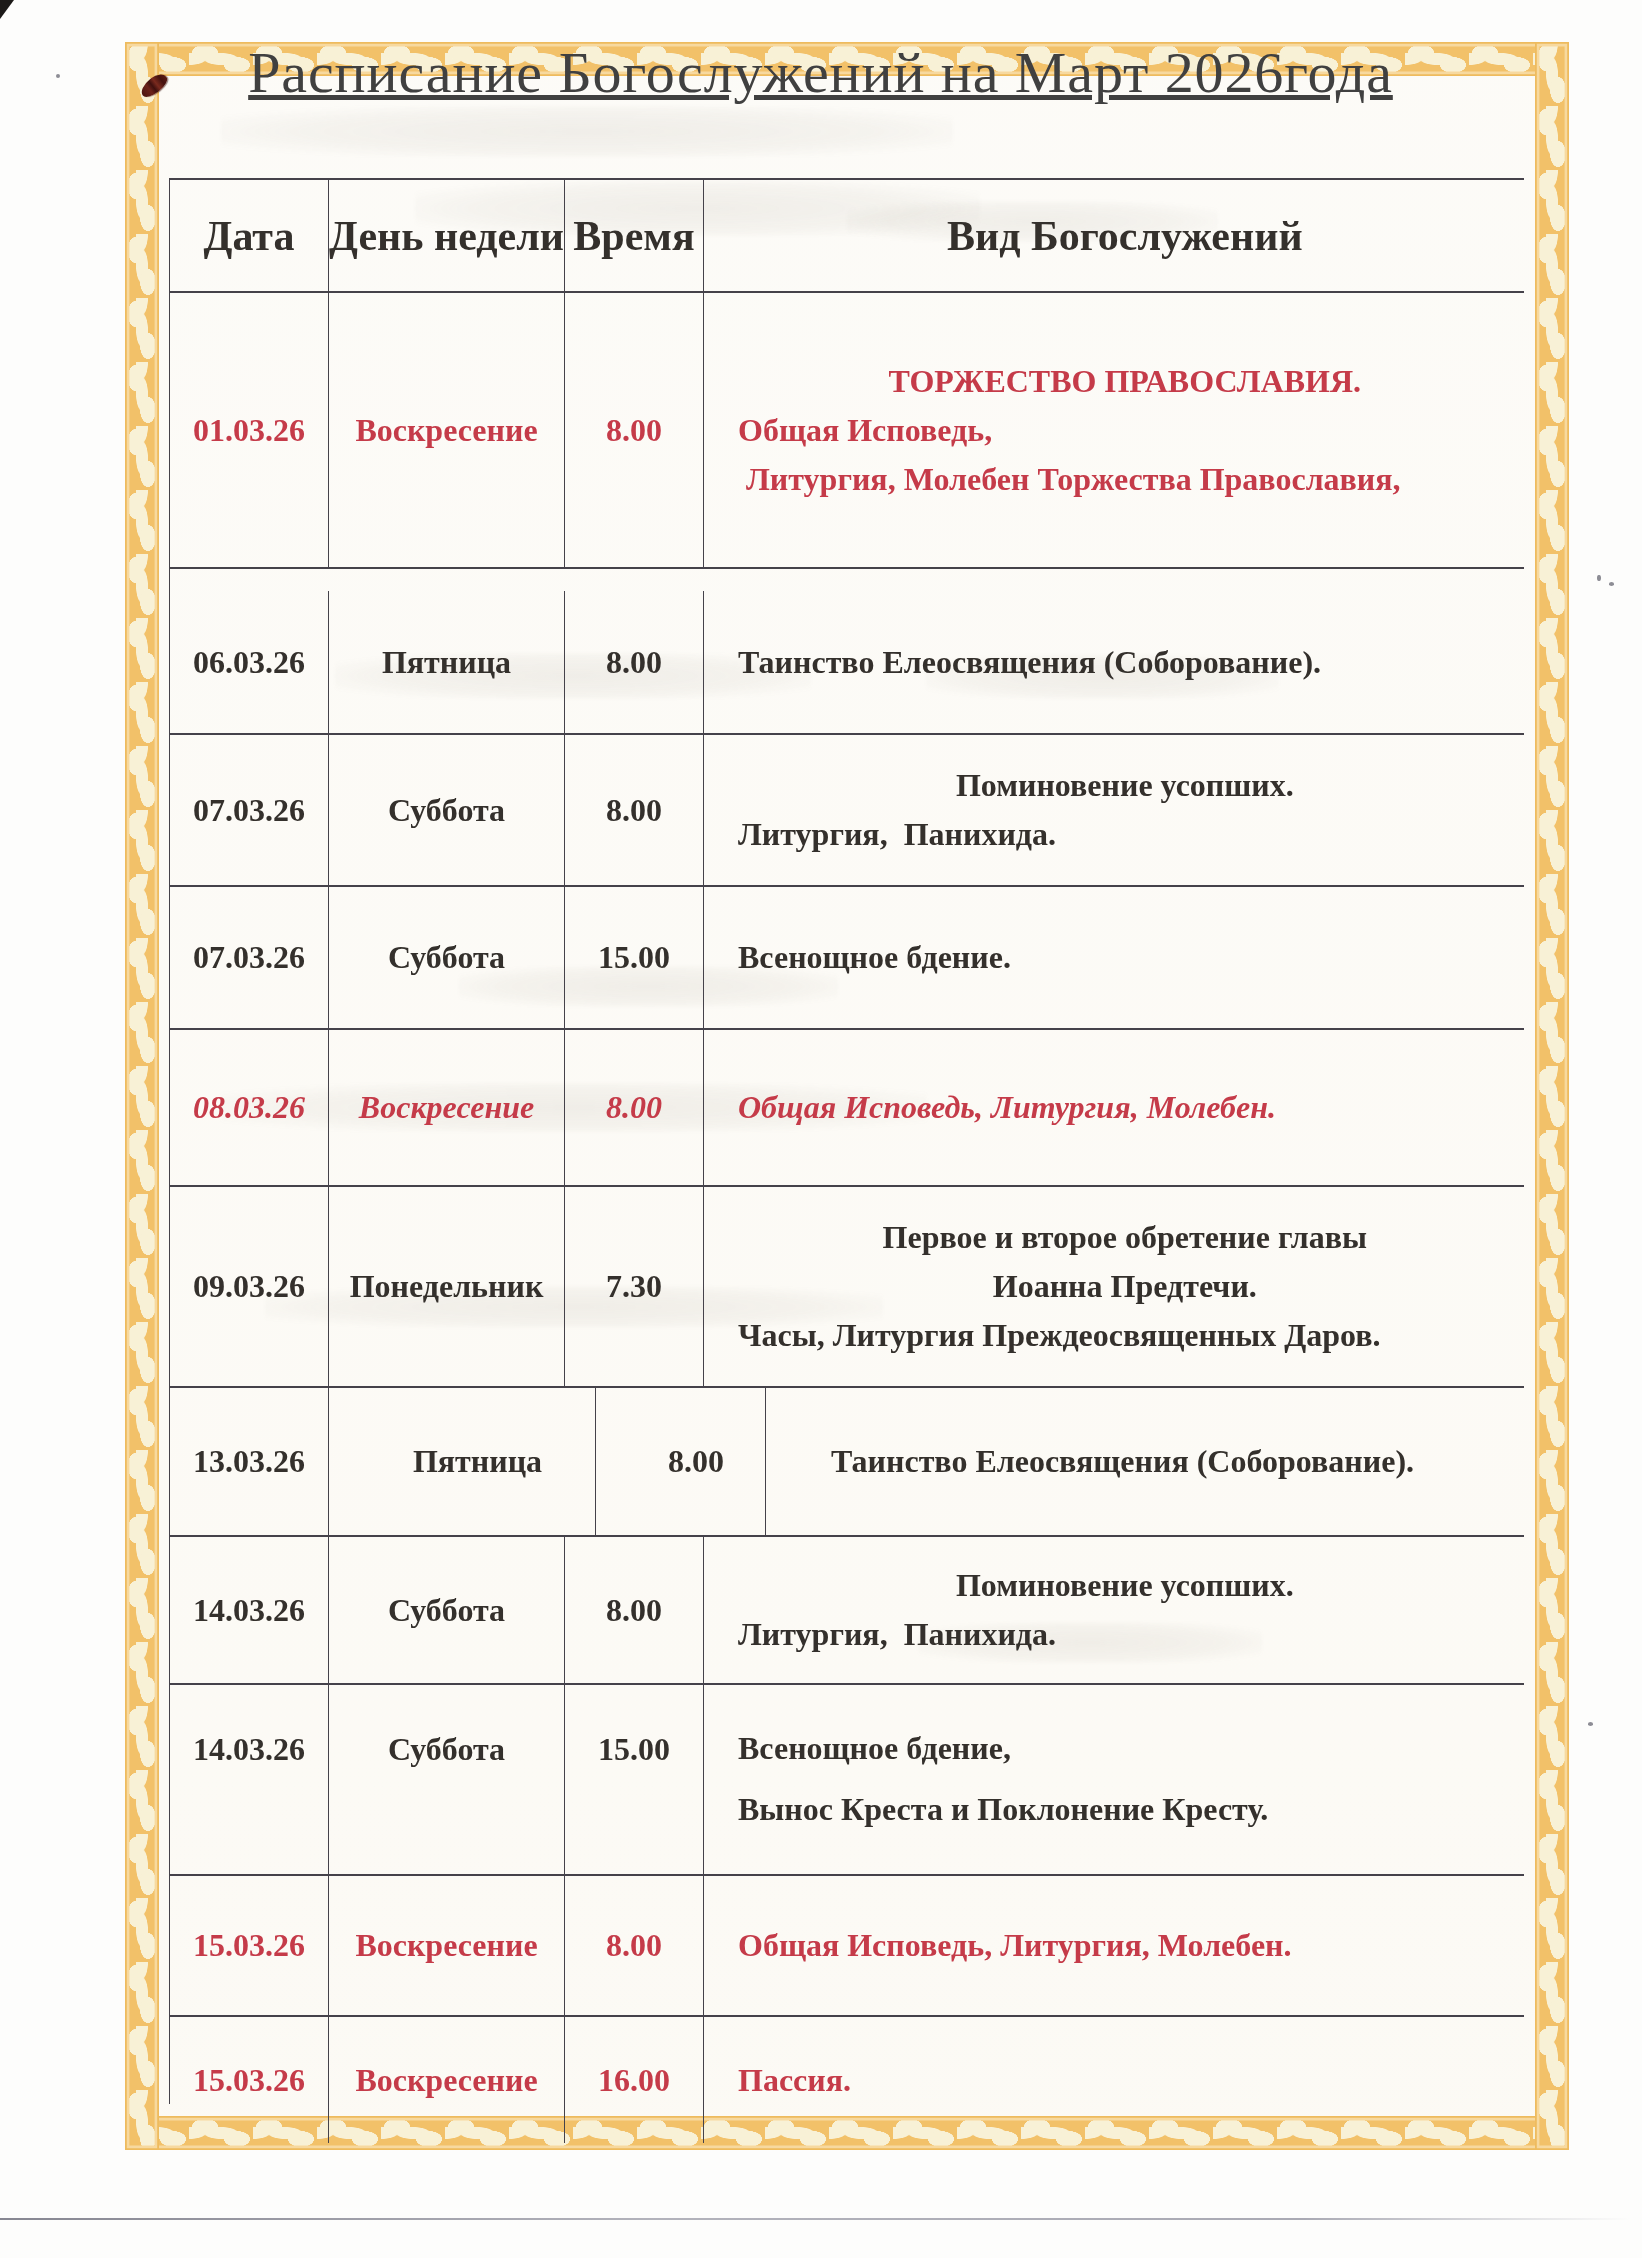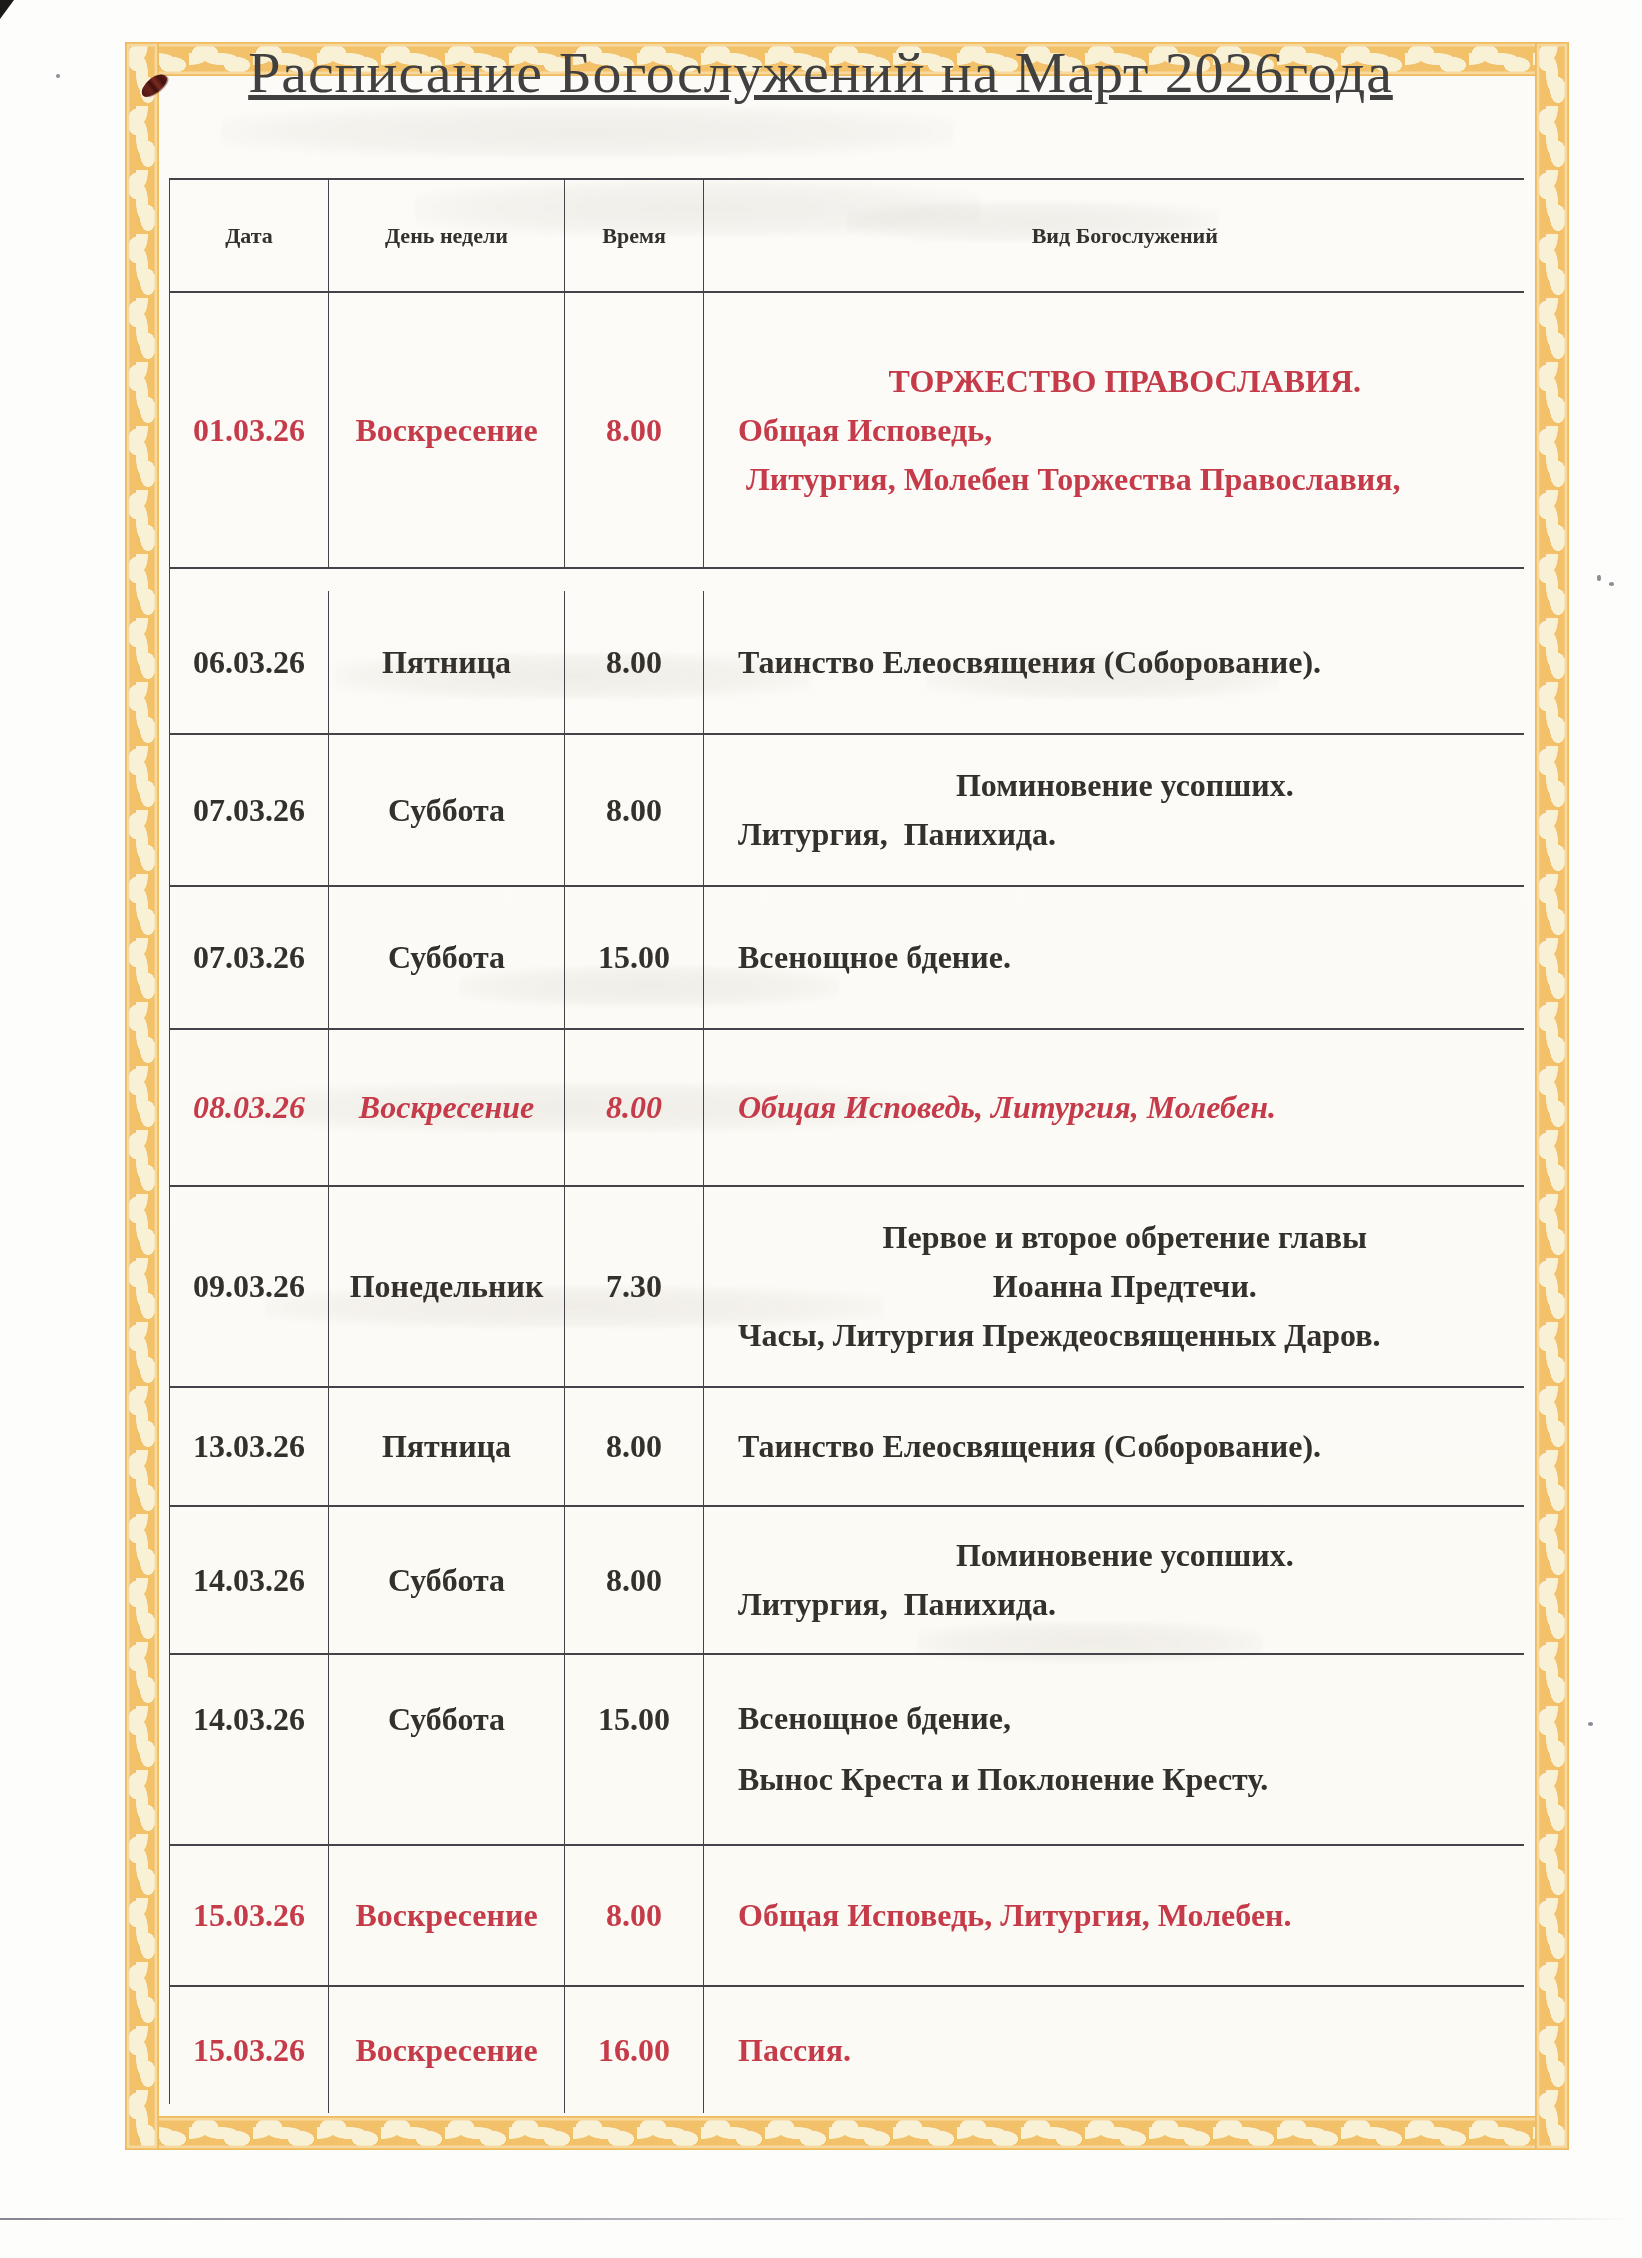--- a/index.html
+++ b/index.html
@@ -36,21 +36,21 @@
     border-top:2.6px solid #45424a;border-left:1.8px solid #45424a;box-sizing:border-box;}
   .t-row{display:grid;grid-template-columns:159px 236px 139px 1fr;
     border-bottom:2.6px solid #45424a;box-sizing:border-box;}
   .t-row:last-child{border-bottom:none;}
   .cell{border-right:1.8px solid #45424a;box-sizing:border-box;
     display:flex;align-items:center;justify-content:center;
     font-weight:bold;font-size:32px;}
   .cell.c4{border-right:none;flex-direction:column;justify-content:center;
     align-items:stretch;padding:5.3px 12.4px 5.3px 34px;}
   .t-row.head{height:113px;}
-  .t-row.head .cell{font-size:22px;}
+  .t-row.head .cell{font-size:42px;}
   .svc-line{line-height:49px;white-space:pre-wrap;}
   .svc-line.center{text-align:center;}
   .svc-line.left{text-align:left;}
   .t-row.red{color:#c53b49;}
   .t-row.vtop .cell:not(.c4){align-items:flex-start;padding-top:46px;}
   .t-row.vtop .cell.c4{justify-content:flex-start;padding-top:39px;gap:12px;}
   
   .corner-wedge{position:absolute;left:0;top:0;width:0;height:0;
     border-top:19.4px solid #1c1a18;border-right:14px solid transparent;}
   .insect{position:absolute;left:139px;top:78px;width:30px;height:15px;background:
@@ -148,21 +148,21 @@
       <div class="t-row " style="height: 201px;">
         <div class="cell">09.03.26</div>
         <div class="cell">Понедельник</div>
         <div class="cell">7.30</div>
         <div class="cell c4">
           <div class="svc-line center">Первое и второе обретение главы</div>
           <div class="svc-line center">Иоанна Предтечи.</div>
           <div class="svc-line left">Часы, Литургия Преждеосвященных Даров.</div>
         </div>
       </div>
-      <div class="t-row " style="height: 119px;">
+      <div class="t-row " style="height: 149px; gap: 31px;">
         <div class="cell">13.03.26</div>
         <div class="cell">Пятница</div>
         <div class="cell">8.00</div>
         <div class="cell c4">
           <div class="svc-line left">Таинство Елеосвящения (Соборование).</div>
         </div>
       </div>
       <div class="t-row " style="height: 148px;">
         <div class="cell">14.03.26</div>
         <div class="cell">Суббота</div>

